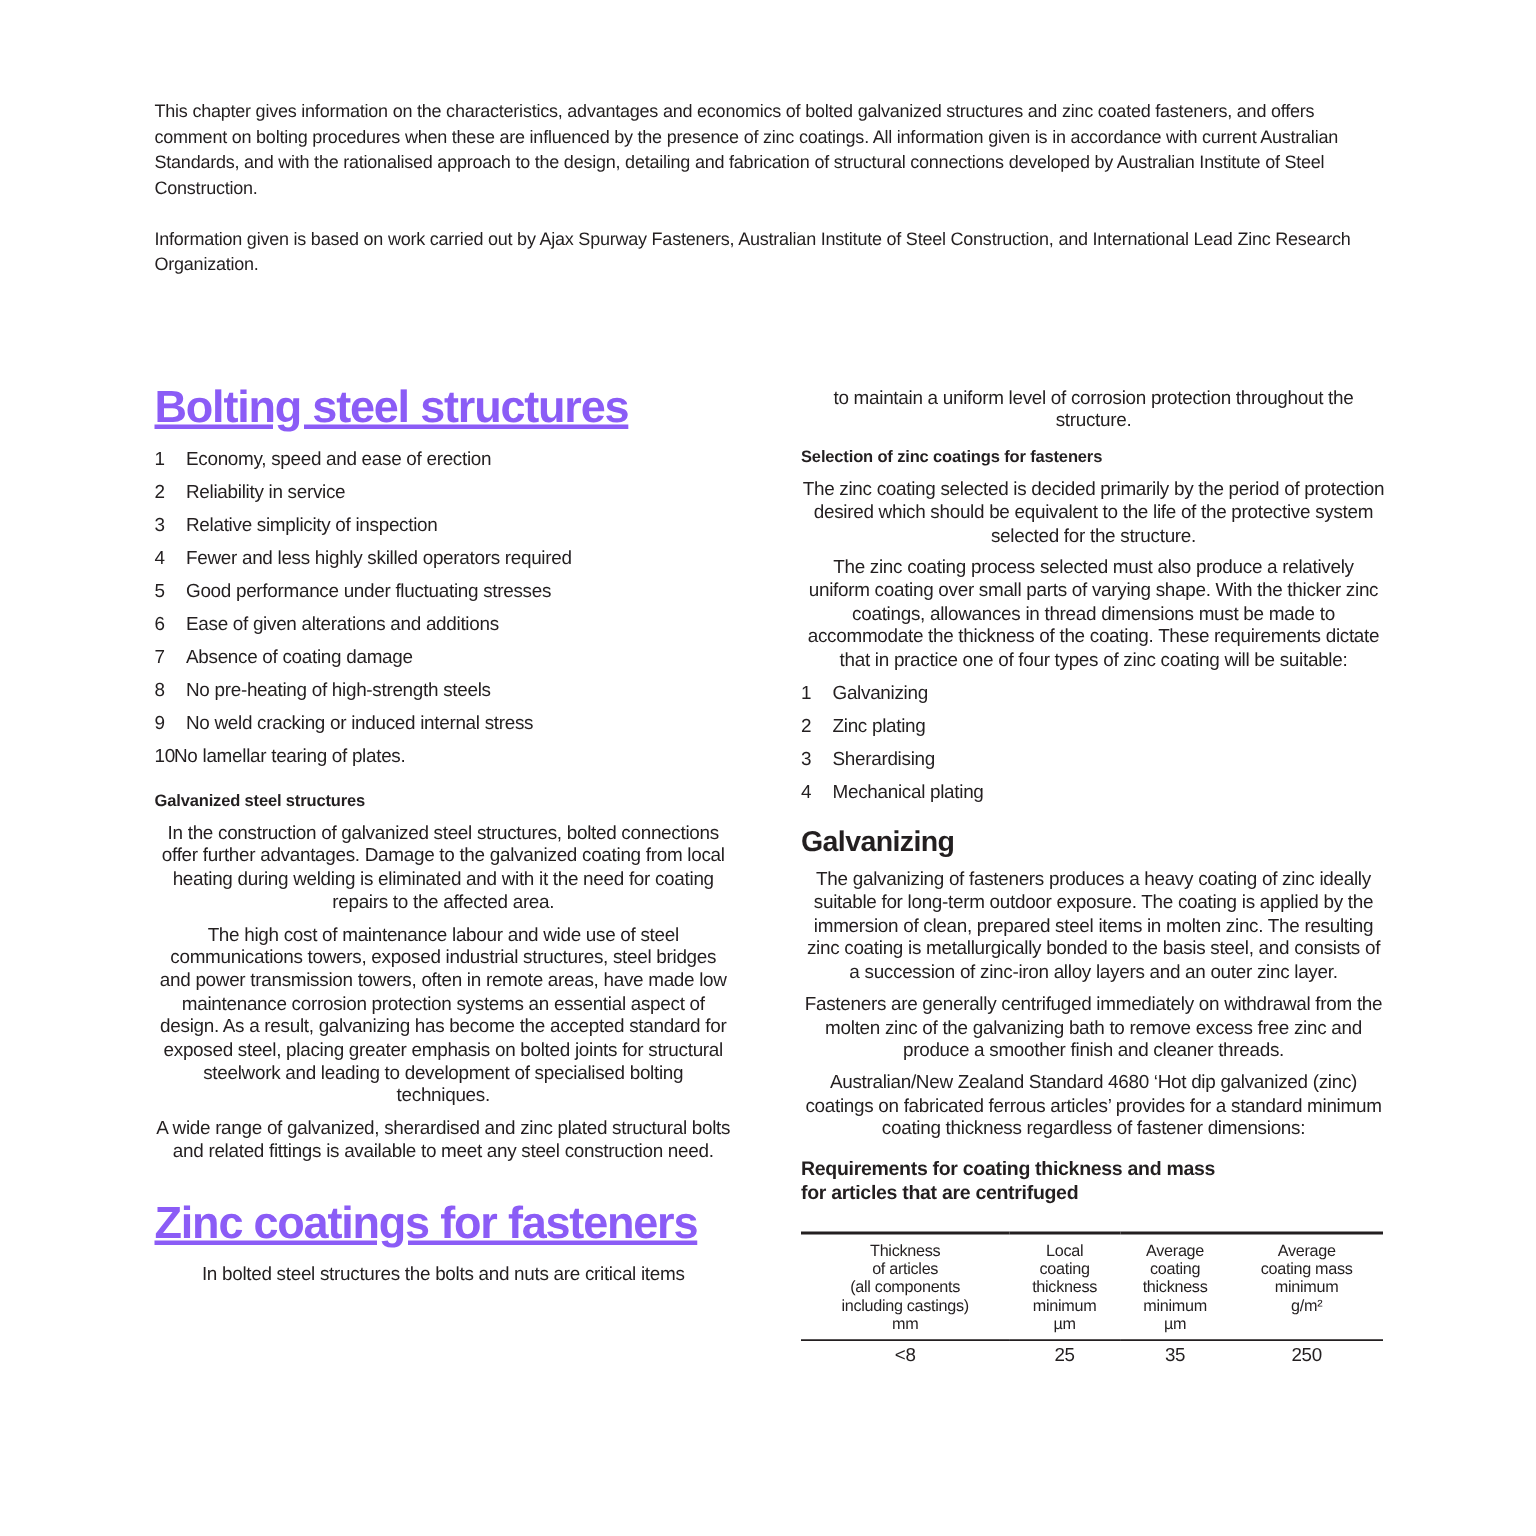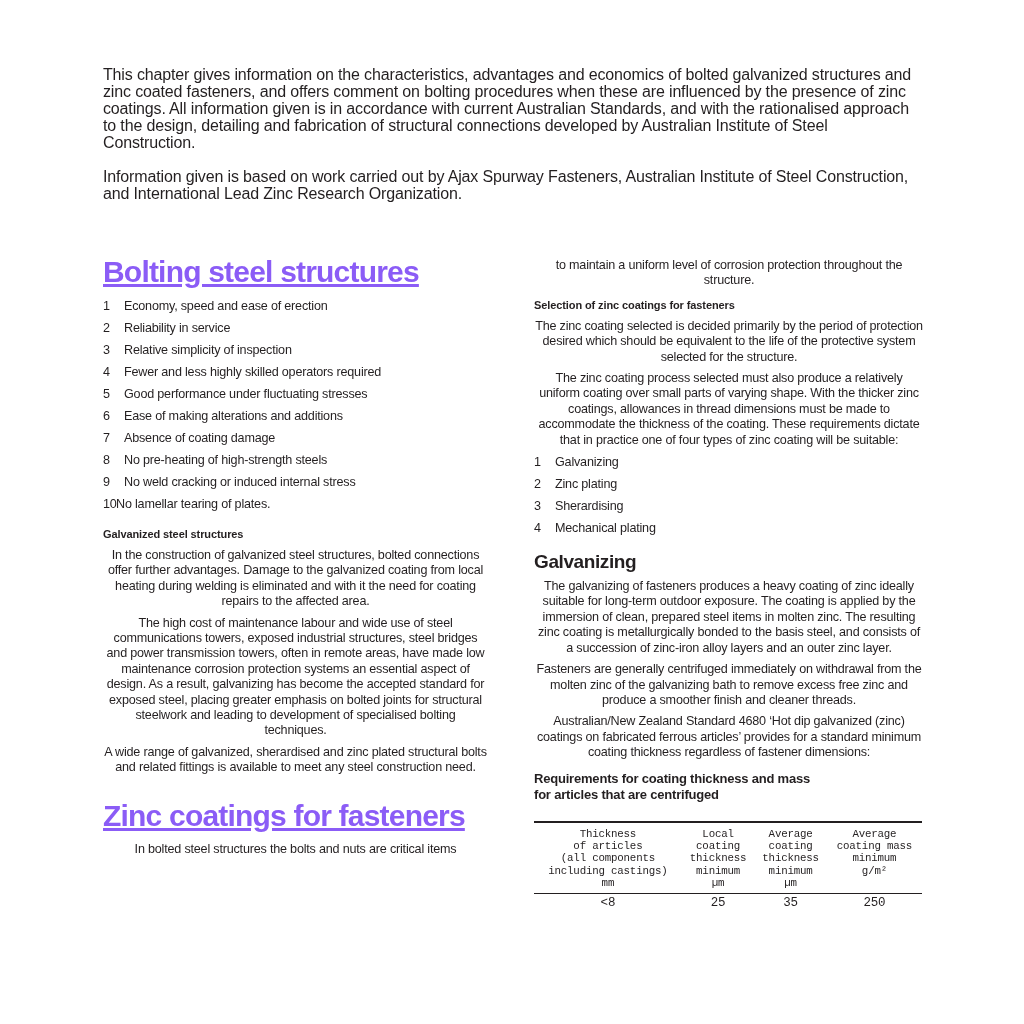--- a/index.html
+++ b/index.html
@@ -3,21 +3,21 @@
 <meta charset="utf-8">
 <style>
   html, body { margin: 0; padding: 0; background: #ffffff; }
   body {
     width: 1024px; height: 1024px; overflow: hidden; position: relative;
     font-family: "Liberation Sans", "DejaVu Sans", sans-serif;
     color: #231f20;
   }
   .intro {
     position: absolute; left: 103px; top: 66px; width: 820px;
-    font-size: 16px; line-height: 17px; letter-spacing: -0.15px;
+    font-size: 12px; line-height: 17px; letter-spacing: -0.15px;
   }
   .intro p { margin: 0 0 17px 0; }
   .col { position: absolute; font-size: 12.6px; line-height: 15.4px; letter-spacing: -0.2px; }
   .col-left { left: 103px; top: 254px; width: 385px; }
   .col-right { left: 534px; top: 258px; width: 390px; }
   .h1 {
     font-size: 30px; font-weight: bold; letter-spacing: -0.8px;
     line-height: 36px; margin: 0 0 8px 0; color: #8b5cf6; text-decoration: underline;
   }
   .h2 {
@@ -29,21 +29,21 @@
     line-height: 16px; margin: 8px 0 6px 0;
   }
   .p { margin: 0 0 6px 0; text-align: center; }
   .list { margin: 6px 0 4px 0; padding: 0; list-style: none; }
   .list li { display: flex; height: 22px; line-height: 16px; }
   .list li .num { width: 21px; flex: none; }
   .list li.ten .num { width: 13px; }
   .table-title { font-size: 13px; font-weight: bold; line-height: 16px; margin: 10px 0 6px 0; }
   table.req {
     width: 388px; border-collapse: collapse; margin-top: 18px;
-    font-size: 10.8px; line-height: 12.4px; letter-spacing: -0.2px; font-family: Liberation Mono, monospace;
+    font-size: 10.8px; line-height: 12.4px; letter-spacing: -0.2px;
   }
   table.req thead th {
     font-weight: normal; text-align: center; vertical-align: top;
     border-top: 2px solid #231f20; border-bottom: 1.5px solid #231f20;
     padding: 5px 2px 3px 2px;
   }
   table.req tbody td { text-align: center; padding: 3px 2px; font-size: 12.5px; }
   .hdr-line { display: block; }
 </style>
 </head>
@@ -72,21 +72,21 @@
     <li>
         <span class="num">4</span>
         <span>Fewer and less highly skilled operators required</span>
       </li>
     <li>
         <span class="num">5</span>
         <span>Good performance under fluctuating stresses</span>
       </li>
     <li>
         <span class="num">6</span>
-        <span>Ease of making alterations and additions</span>
+        <span>Ease of given alterations and additions</span>
       </li>
     <li>
         <span class="num">7</span>
         <span>Absence of coating damage</span>
       </li>
     <li>
         <span class="num">8</span>
         <span>No pre-heating of high-strength steels</span>
       </li>
     <li>

